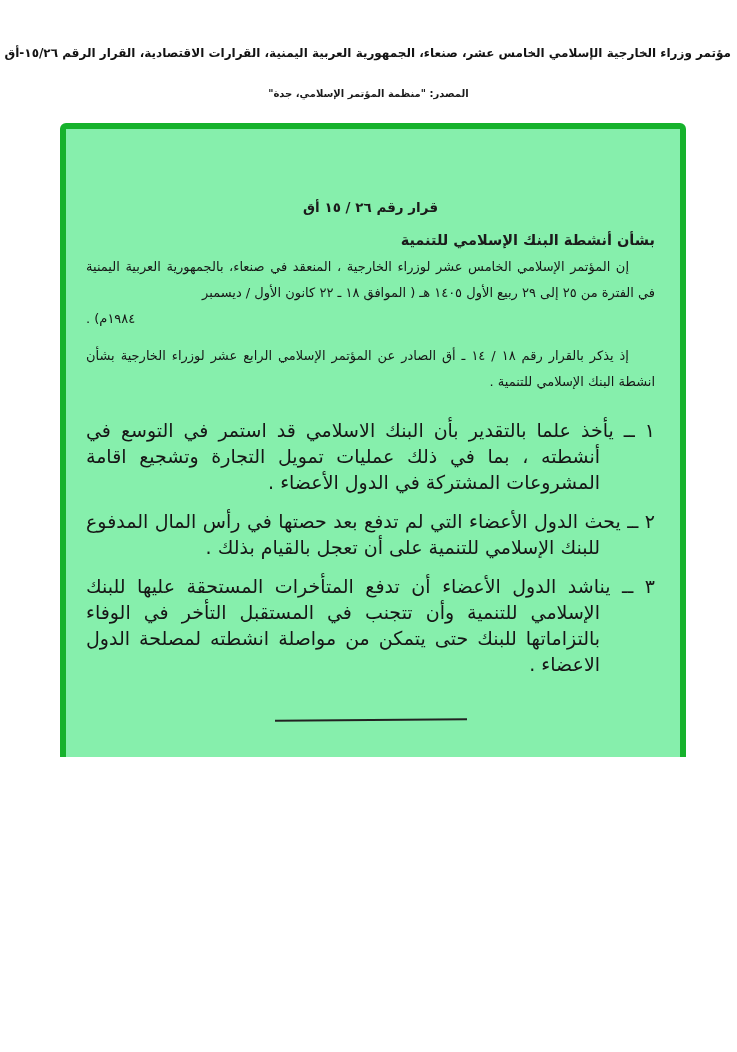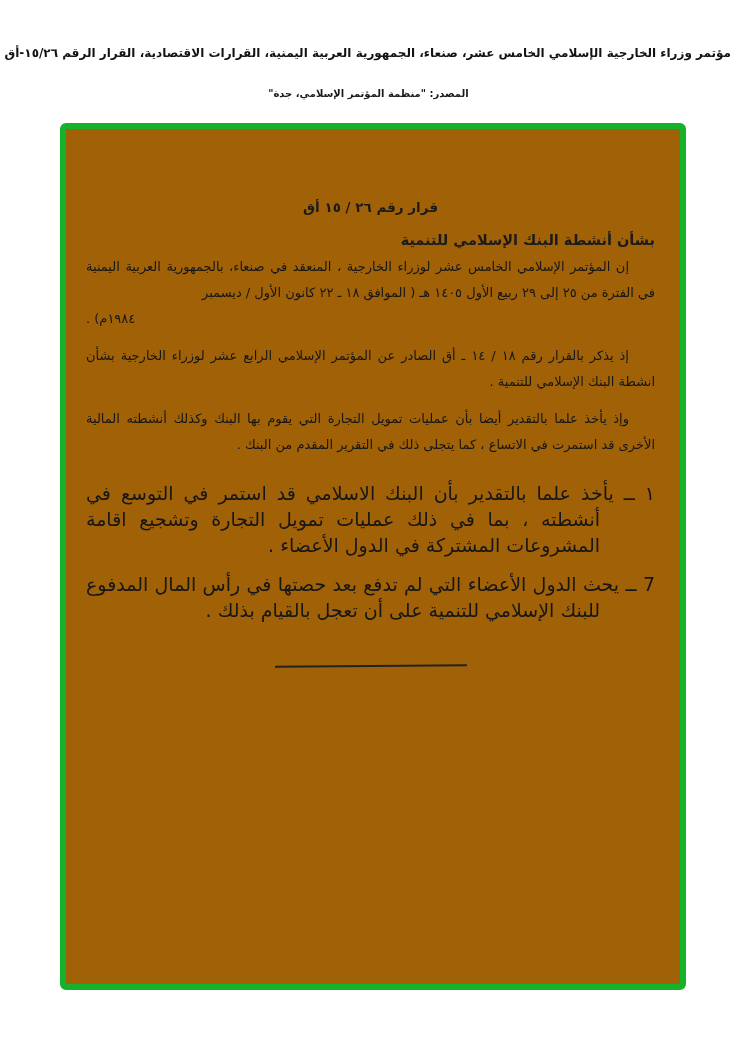--- a/index.html
+++ b/index.html
@@ -1,40 +1,40 @@
 <!DOCTYPE html>
 <html lang="ar"><head>
 <meta charset="utf-8">
 <style>
   html,body{margin:0;padding:0;}
   body{
     width:737px;height:1052px;background:#ffffff;
     font-family:"DejaVu Sans",sans-serif;
   }
   .page{
-    position:relative;width:737px;height:1052px;background:#ffffff;overflow:hidden;
+    position:relative;width:737px;height:757px;background:#ffffff;overflow:hidden;
   }
   
   .hdr1{
     position:absolute;top:46px;left:6px;right:6px;
     direction:rtl;text-align:center;
     font-size:12px;font-weight:bold;color:#131313;
     white-space:nowrap;letter-spacing:-0.2px;
   }
   .hdr2{
     position:absolute;top:88px;left:0;right:0;
     direction:rtl;text-align:center;
     font-size:10px;font-weight:bold;color:#1a1a1a;
   }
   
   .frame{
     position:absolute;left:60px;top:123px;
     width:614px;height:855px;
     border:6px solid #16b22c;border-radius:6px;
-    background:#a16207;
+    background:#86efac;
   }
   .content{
     position:absolute;top:0;left:0;right:0;bottom:0;
     padding:70px 25px 0 20px;
     direction:rtl;color:#171717;overflow:hidden;
   }
   .title1{
     margin:0;text-align:center;
     font-size:13.5px;font-weight:bold;color:#1b1b1b;
   }
@@ -78,26 +78,26 @@
       <div class="title2">بشأن أنشطة البنك الإسلامي للتنمية</div>
 
       <p class="para first">
         <span>إن المؤتمر الإسلامي الخامس عشر لوزراء الخارجية ، المنعقد في صنعاء، بالجمهورية العربية اليمنية في الفترة من ٢٥ إلى ٢٩ ربيع الأول ١٤٠٥ هـ ( الموافق ١٨ ـ ٢٢ كانون الأول / ديسمبر</span>
         <span class="tail">١٩٨٤م) .</span>
       </p>
 
       <p class="para">إذ يذكر بالقرار رقم ١٨ / ١٤ ـ أق الصادر عن المؤتمر الإسلامي الرابع عشر لوزراء الخارجية بشأن انشطة البنك الإسلامي للتنمية .</p>
 
 
-      <p class="para">وإذ يأخذ علما بالتقدير أيضا بأن عمليات تمويل التجارة التي يقوم بها البنك وكذلك أنشطته المالية الأخرى قد استمرت في الاتساع ، كما يتجلى ذلك في التقرير المقدم من البنك .</p>
 
 
       <p class="item gap">١ ــ يأخذ علما بالتقدير بأن البنك الاسلامي قد استمر في التوسع في أنشطته ، بما في ذلك عمليات تمويل التجارة وتشجيع اقامة المشروعات المشتركة في الدول الأعضاء .</p>
 
-      <p class="item">7 ــ يحث الدول الأعضاء التي لم تدفع بعد حصتها في رأس المال المدفوع للبنك الإسلامي للتنمية على أن تعجل بالقيام بذلك .</p>
+      <p class="item">٢ ــ يحث الدول الأعضاء التي لم تدفع بعد حصتها في رأس المال المدفوع للبنك الإسلامي للتنمية على أن تعجل بالقيام بذلك .</p>
 
+      <p class="item">٣ ــ يناشد الدول الأعضاء أن تدفع المتأخرات المستحقة عليها للبنك الإسلامي للتنمية وأن تتجنب في المستقبل التأخر في الوفاء بالتزاماتها للبنك حتى يتمكن من مواصلة انشطته لمصلحة الدول الاعضاء .</p>
 
       <div class="sep"></div>
 
     </div>
   </div>
 
 </div>
 
 </body></html>

